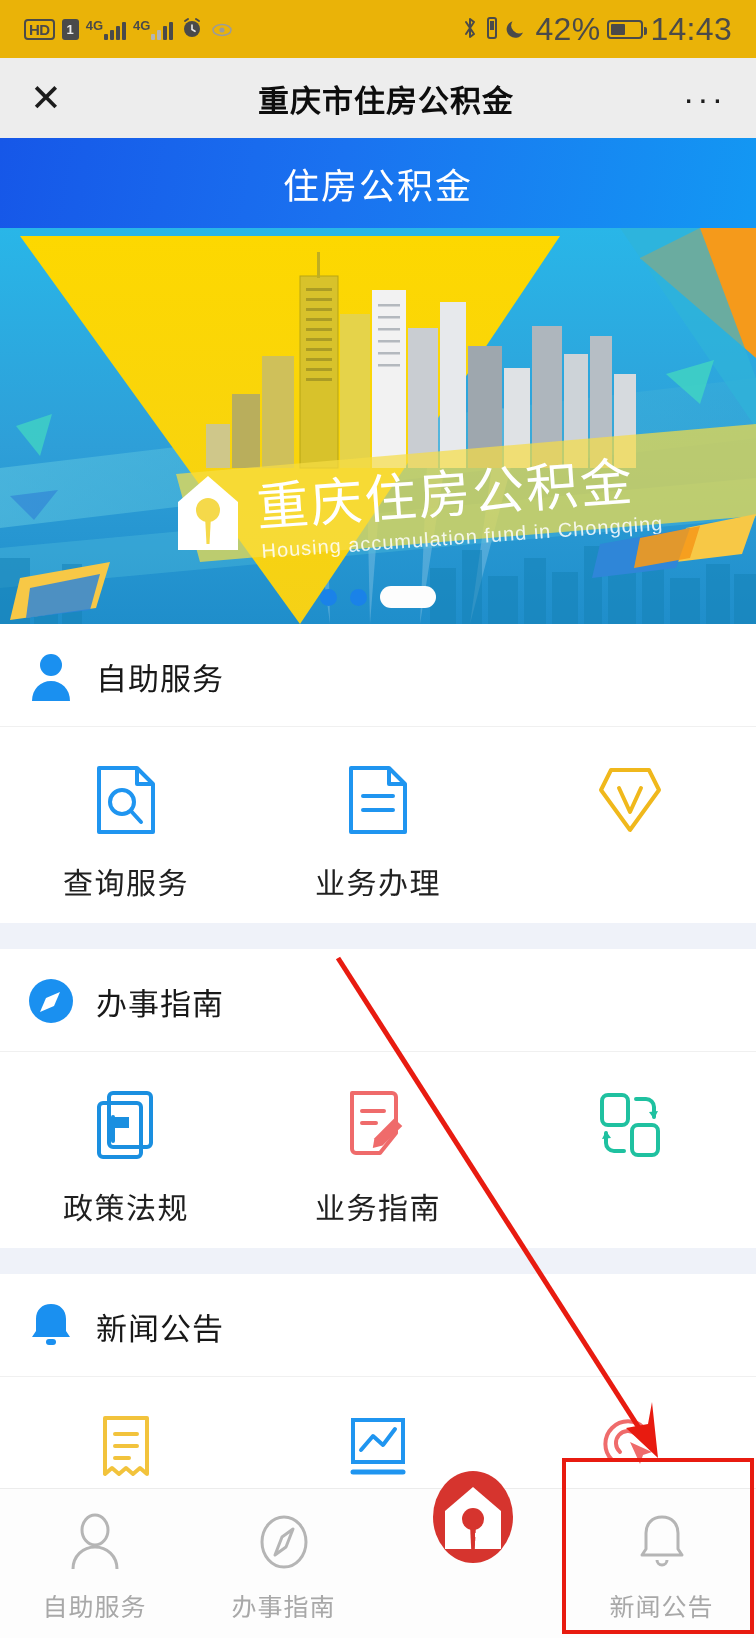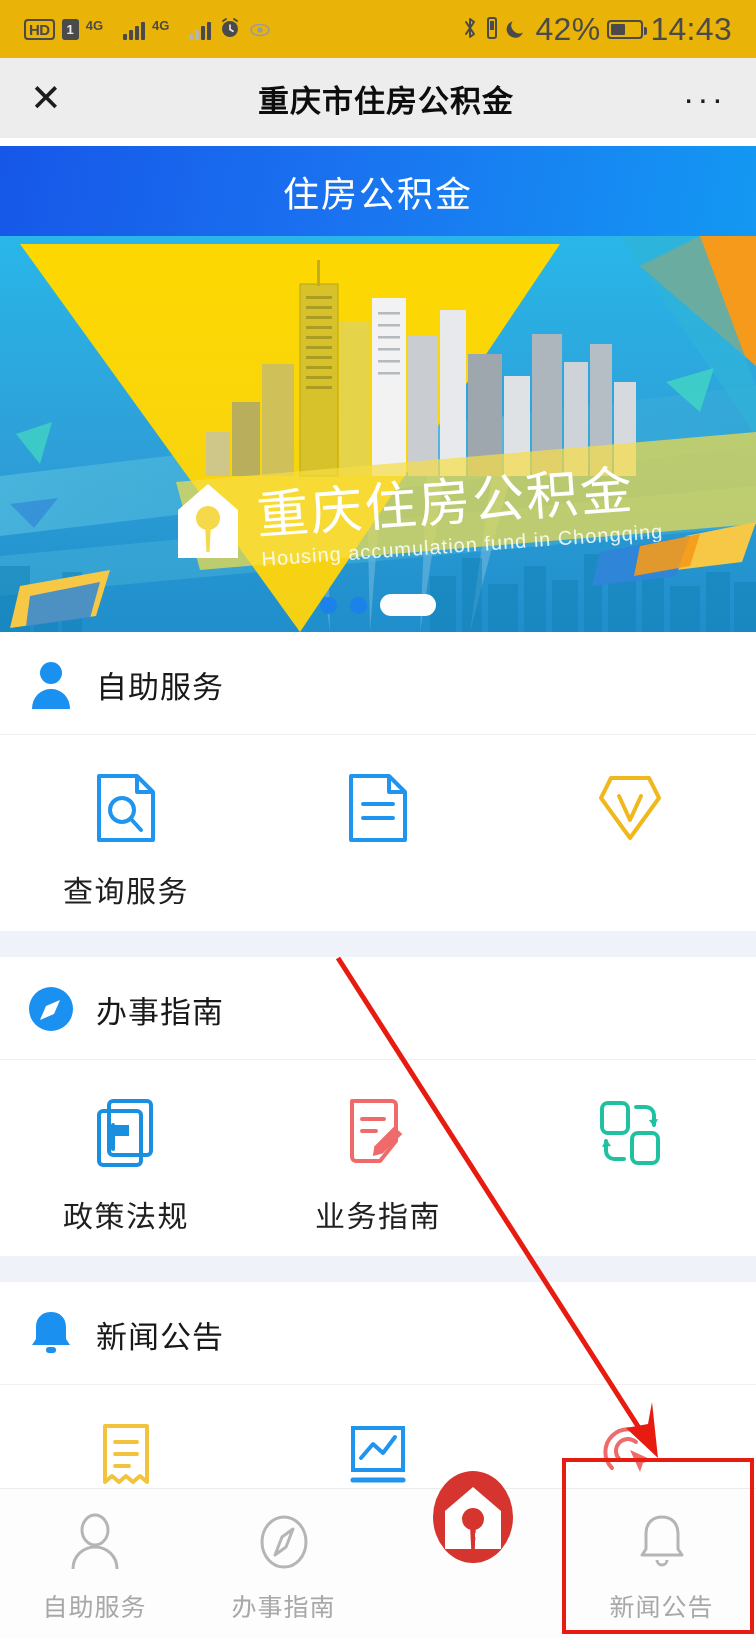--- a/index.html
+++ b/index.html
@@ -19,21 +19,21 @@
   }
   .sb-left, .sb-right { display:flex; align-items:center; gap:7px; }
   .sb-hd {
     font-size:15px; font-weight:bold; border:2.5px solid #4a4a4a; border-radius:4px;
     padding:0px 3px; line-height:17px; letter-spacing:-0.5px;
   }
   .sb-sim {
     width:17px; height:21px; background:#4a4a4a; border-radius:3px; color:#ebebeb;
     font-size:13px; font-weight:bold; display:flex; align-items:center; justify-content:center;
   }
-  .sig { display:flex; align-items:flex-end; gap:20px; }
+  .sig { display:flex; align-items:flex-end; gap:1px; }
   .sig-4g { font-size:13px; font-weight:bold; align-self:flex-start; margin-bottom:2px;}
   .bars { display:flex; align-items:flex-end; gap:2px; height:22px; }
   .bars i { width:4px; background:#4a4a4a; border-radius:1px; display:block; }
   .bars i:nth-child(1){height:6px}.bars i:nth-child(2){height:10px}
   .bars i:nth-child(3){height:14px}.bars i:nth-child(4){height:18px}
   .bars.weak i:nth-child(1){background:#b5b5b5}.bars.weak i:nth-child(2){background:#b5b5b5}
   .sb-icon { font-size:21px; line-height:1; }
   .sb-battery {
     width:36px; height:19px; border:2.5px solid #4a4a4a; border-radius:4px;
     position:relative; display:flex; align-items:center; padding:2px;
@@ -57,21 +57,21 @@
     pointer-events:none;
   }
   .tb-more {
     margin-left:auto; font-size:34px; color:#1c1c1c; line-height:0.5;
     letter-spacing:3px; cursor:pointer; z-index:2;
   }
 
   
   .bluebanner {
     height:90px; background:linear-gradient(100deg,#1657e8 0%,#1a72f0 45%,#1398f3 100%);
-    display:flex; align-items:center; justify-content:center;margin-top:8px;
+    display:flex; align-items:center; justify-content:center;
   }
   .bluebanner span { color:#fff; font-size:36px; letter-spacing:2px; }
 
   
   .hero { position:relative; height:396px; overflow:hidden; background:#1fa8dc; }
   .hero svg { display:block; width:100%; height:100%; }
   .dots {
     position:absolute; bottom:16px; left:0; right:0;
     display:flex; align-items:center; justify-content:center; gap:13px;
   }
@@ -336,20 +336,21 @@
         <span class="cap">查询服务</span>
       </div>
       <div class="tile">
         <span class="glyph">
           <svg width="62" height="72" viewBox="0 0 62 72">
             <path d="M4 4h38l16 16v48H4z" fill="none" stroke="#1f95f0" stroke-width="4" stroke-linejoin="round"></path>
             <path d="M42 4v16h16" fill="none" stroke="#1f95f0" stroke-width="4" stroke-linejoin="round"></path>
             <path d="M16 32h30M16 46h30" stroke="#1f95f0" stroke-width="4" stroke-linecap="round"></path>
           </svg>
         </span>
+        <span class="cap">业务办理</span>
       </div>
       <div class="tile">
         <span class="glyph">
           <svg width="66" height="72" viewBox="0 0 66 72">
             <path d="M14 6h38l10 20-29 40L4 26z" fill="none" stroke="#f0b81c" stroke-width="4" stroke-linejoin="round"></path>
             <path d="M22 24l11 24 11-24" fill="none" stroke="#f0b81c" stroke-width="4" stroke-linejoin="round" stroke-linecap="round"></path>
           </svg>
         </span>
       </div>
     </div>

